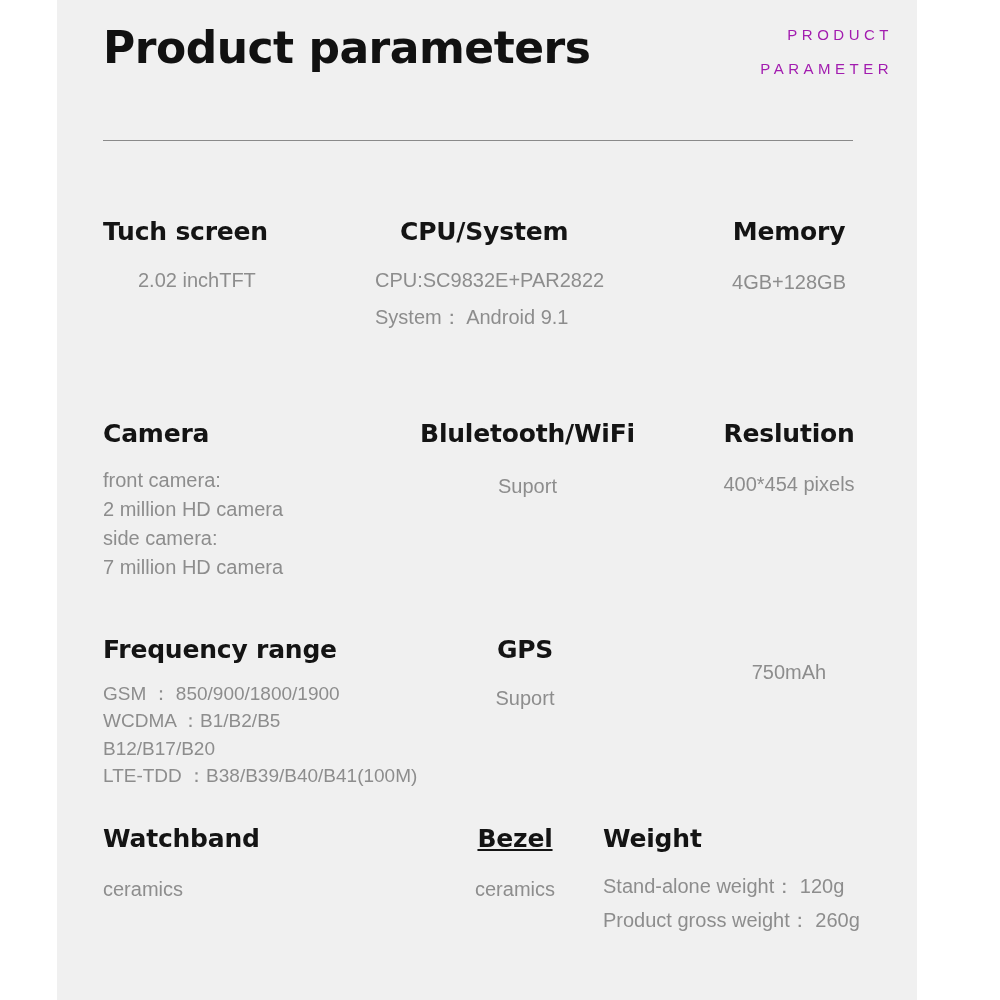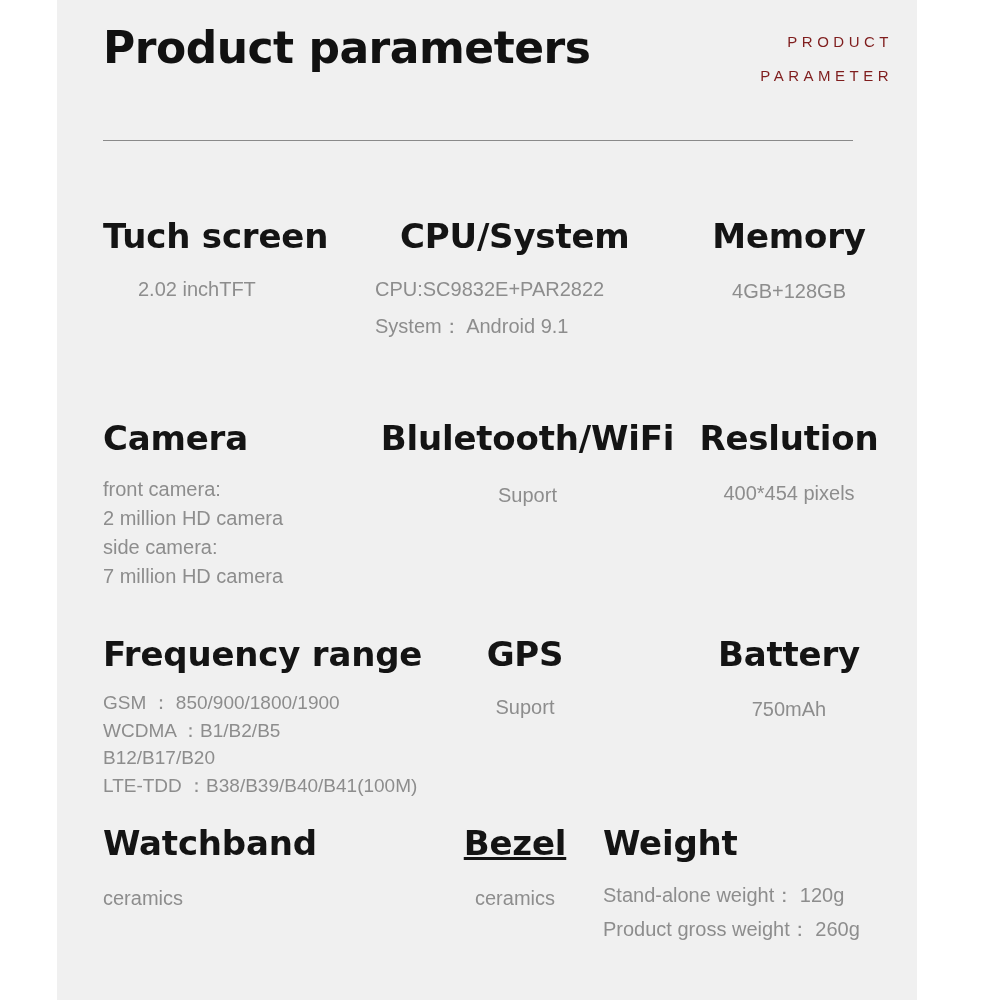--- a/index.html
+++ b/index.html
@@ -48,24 +48,24 @@
     font-weight: 700;
     letter-spacing: -0.5px;
     color: #111111;
     line-height: 1;
     white-space: nowrap;
     font-family: "DejaVu Sans", sans-serif;
   }
   .subtitle {
     position: absolute;
     right: 0;
-    top: 11px;
+    top: 4px;
     width: 320px;
     text-align: right;
-    color: #7f1d1d;
+    color: #a21caf;
     font-size: 15px;
     letter-spacing: 4.5px;
     line-height: 34px;
     font-family: "Liberation Sans", sans-serif;
     white-space: nowrap;
   }
   .subtitle .l2 { display: block; }
 
   .divider {
     position: absolute;
@@ -84,21 +84,21 @@
   }
   .col {
     position: absolute;
     top: 0;
   }
   .col-1 { left: 0; width: 280px; text-align: left; }
   .col-2 { left: 272px; width: 300px; }
   .col-3 { left: 580px; width: 212px; }
 
   .head {
-    font-size: 34px;
+    font-size: 25px;
     font-weight: 700;
     color: #141414;
     line-height: 1.1;
     white-space: nowrap;
     letter-spacing: -0.2px;
   }
   .body-text {
     font-size: 20px;
     color: #8d8d8d;
     font-family: "Liberation Sans", sans-serif;
@@ -215,21 +215,20 @@
         <span class="ln">LTE-TDD ：B38/B39/B40/B41(100M)</span>
       </div>
     </div>
     <div class="col col-2">
       <div class="head ta-center">GPS</div>
       <div class="body-text ta-center">
         <span class="ln">Suport</span>
       </div>
     </div>
     <div class="col col-3">
-      <div class="head ta-center">Battery</div>
       <div class="body-text ta-center">
         <span class="ln">750mAh</span>
       </div>
     </div>
   </div>
 
   <div class="spec-row" id="row-material">
     <div class="col col-1">
       <div class="head ta-left">Watchband</div>
       <div class="body-text ta-left">

